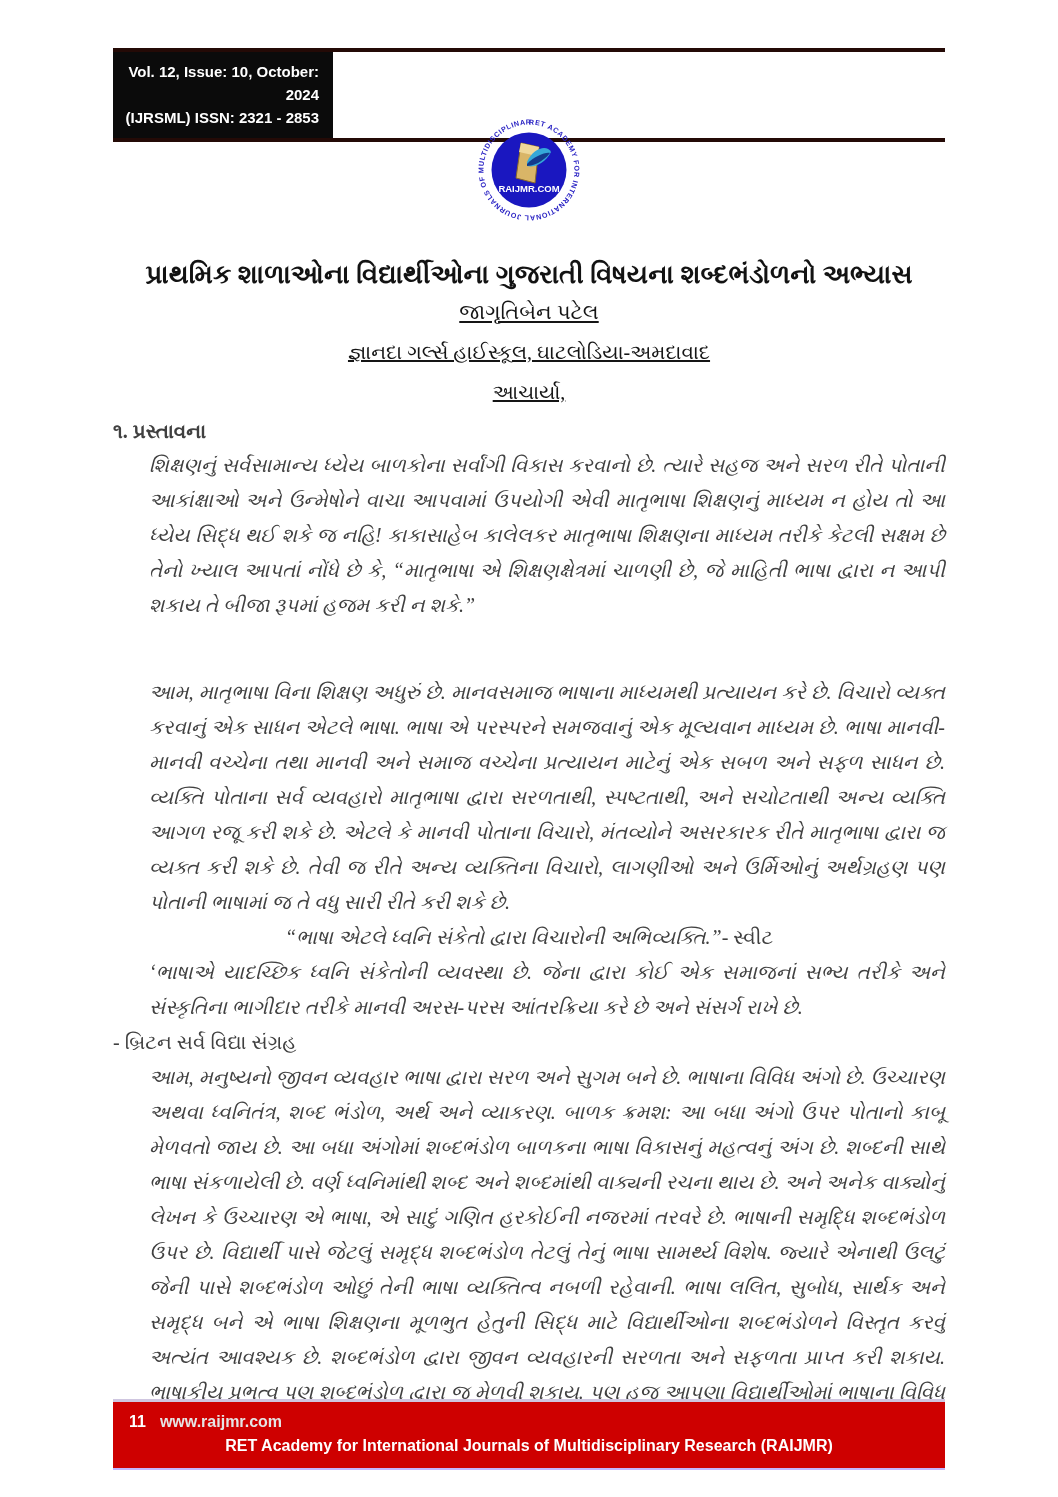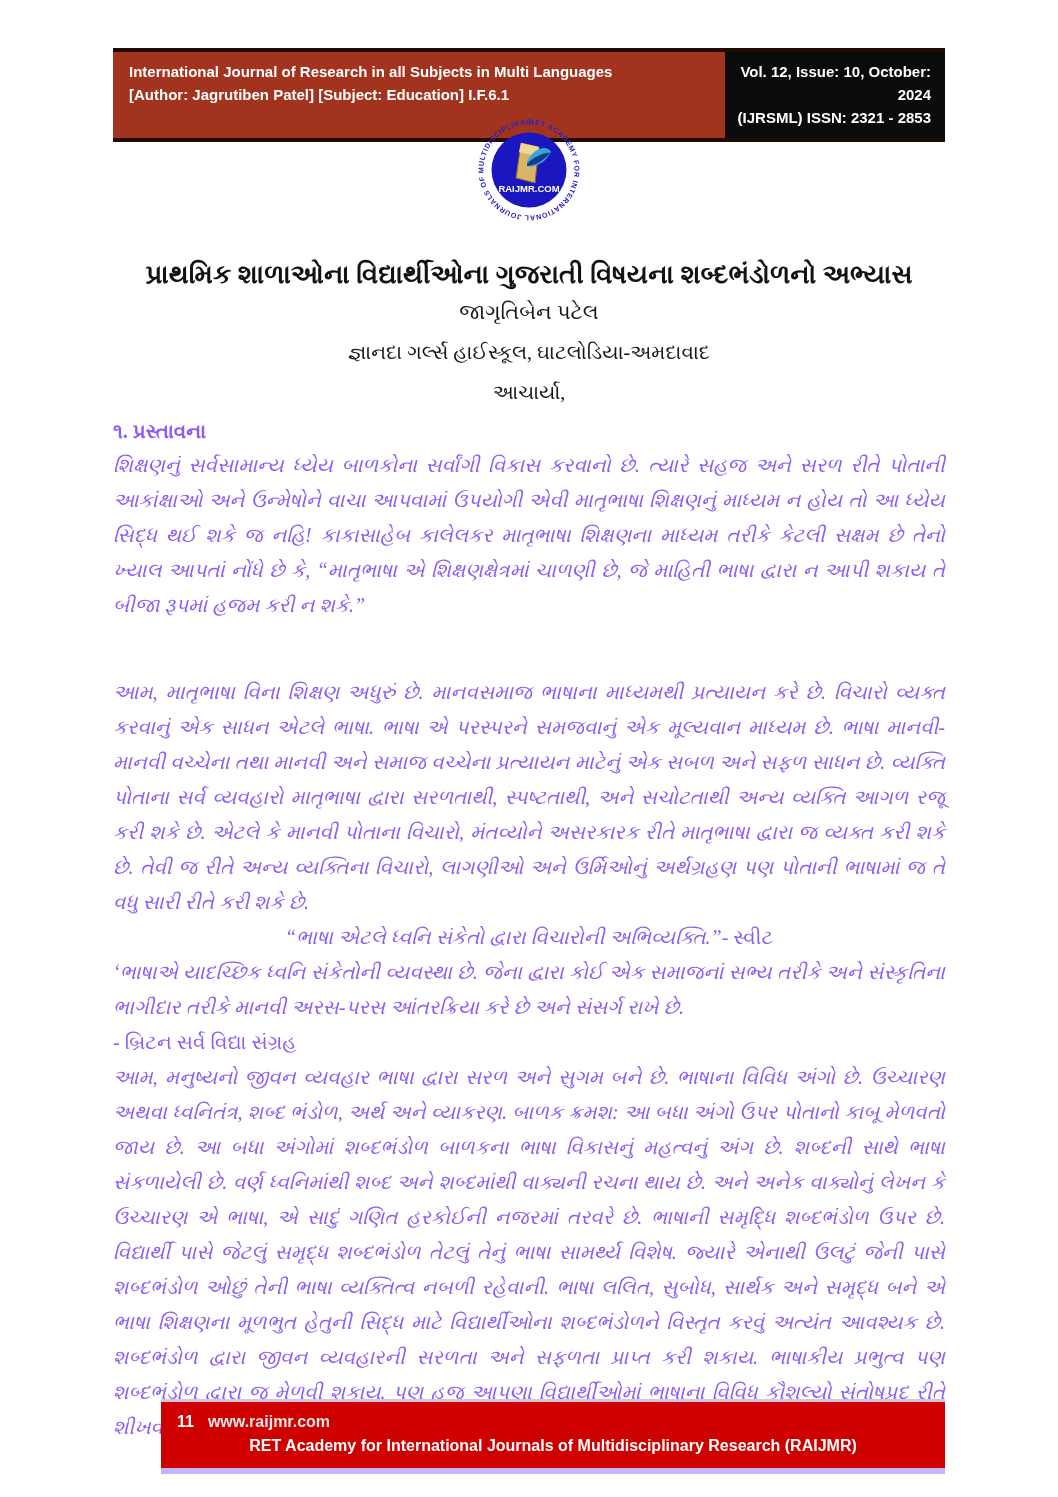--- a/index.html
+++ b/index.html
@@ -43,64 +43,61 @@
   .article-title {
     position: absolute; top: 236px; left: 113px; right: 113px;
     text-align: center;
     font-family: "Liberation Serif", "DejaVu Serif", serif;
     font-size: 26px; font-weight: bold; color: #121212; margin-top: 24px;
   }
   .author-block {
     position: absolute; top: 292px; left: 113px; right: 113px;
     text-align: center; color: #151515;
     font-family: "Liberation Serif", "DejaVu Serif", serif;
+    text-decoration: underline;
   }
   .author-block .a-name { font-size: 21px; line-height: 40px; }
   .author-block .a-line { font-size: 20px; line-height: 40px; }
 
   
   .body-text {
     position: absolute; top: 414px; left: 113px; right: 113px;
-    color: #8b5cf6;
+    color: #404040;
     font-family: "Liberation Serif", "DejaVu Serif", serif;
     font-size: 20px; line-height: 35px;
   }
   .sec-heading { font-weight: bold; font-size: 20px; line-height: 34px; font-style: normal; }
-  .para { text-align: justify; font-style: italic; }
+  .para { text-align: justify; font-style: italic; margin-left: 36px; }
   .para.gap-after { margin-bottom: 52px; }
   .quote-line { text-align: center; font-style: italic; }
   .quote-line .attrib { font-weight: normal; font-style: normal; }
   .attribution-right { text-align: left; font-weight: normal; font-style: normal; }
 
   
   .journal-footer {
     position: absolute; left: 113px; right: 113px; top: 1399px;
     background: #ce0000;
     border-top: 3px solid #cfc6e0;
-    border-bottom: 6px solid #c4b5fd;
+    border-bottom: 2px solid #c4b5fd;
     color: #ffffff; font-weight: bold;
     padding: 8px 16px 10px 16px;
-    font-size: 16px; line-height: 24px; margin-left: 48px;
+    font-size: 16px; line-height: 24px;
   }
   .jf-row1 { display: flex; align-items: baseline; }
   .jf-pageno { margin-right: 14px; }
   .jf-line1 { flex: 1 1 auto; }
   .jf-site { color: #e5e5e5; }
   .jf-row2 { text-align: center; }
 </style>
 </head>
 <body>
 
 <div class="page">
 
   <header class="journal-header">
-    <div class="jh-left">
-      <div>International Journal of Research in all Subjects in Multi Languages</div>
-      <div>[Author: Jagrutiben Patel] [Subject: Education] I.F.6.1</div>
-    </div>
     <div class="jh-right">
       <div>Vol. 12, Issue: 10, October: 2024</div>
       <div>(IJRSML) ISSN: 2321 - 2853</div>
     </div>
   </header>
 
   <div class="logo-wrap">
     <svg width="108" height="108" viewBox="0 0 108 108">
       <defs>
         <path id="ringPath" d="M 54 8.5 A 45.5 45.5 0 1 1 53.9 8.5"></path>

